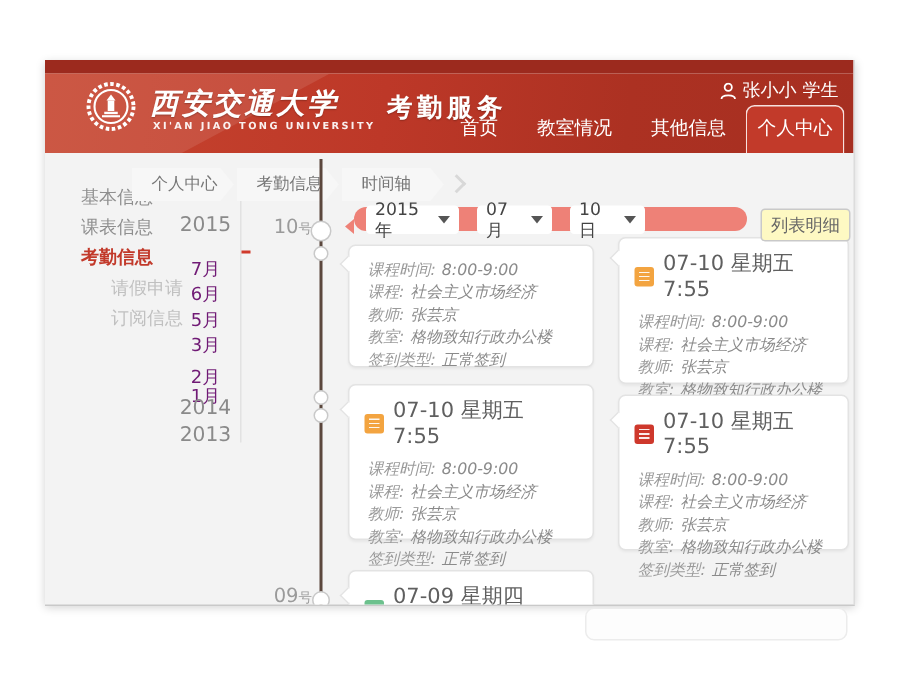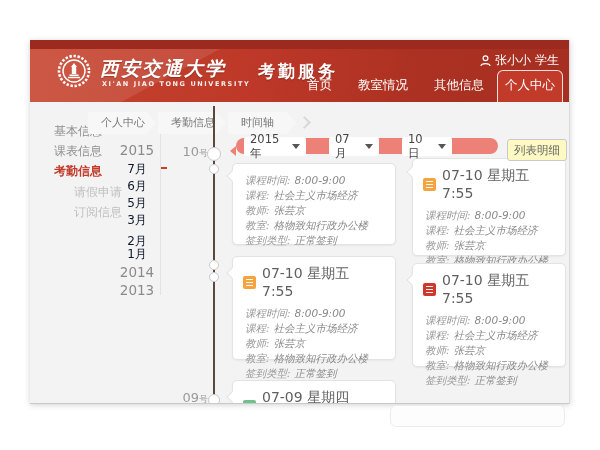--- a/index.html
+++ b/index.html
@@ -46,33 +46,33 @@
   .crumb { position:absolute; top:72px; height:22px; line-height:22px; width:68px;
     background:#f7f7f7; color:#777; font-size:11px; padding-left:13px;
     clip-path:polygon(0 0,calc(100% - 9px) 0,100% 50%,calc(100% - 9px) 100%,0 100%);
     filter:drop-shadow(0 0 1px #cfcfcf); cursor:pointer; }
   .crumb-chevron { position:absolute; top:78px; width:9px; height:9px;
     border-top:2px solid #d8d8d8; border-right:2px solid #d8d8d8; transform:rotate(45deg); }
 
   
   .tl-entry { position:absolute; width:42px; text-align:center; cursor:pointer; }
   .tl-year { font-size:13.5px; color:#8a8a8a; }
-  .tl-month { font-size:12px; color:#0f172a; }
+  .tl-month { font-size:12px; color:#701a75;margin-top:10px; }
   .tl-caret { position:absolute; width:6px; height:2px; background:#d03a2b; }
 
   
   .tl-line { position:absolute; left:183px; top:66px; bottom:0; width:2px; background:#5b473d; }
   .tl-node { position:absolute; background:#fff; border:1px solid #c9c9c9; border-radius:50%; }
   .day-label { position:absolute; width:34px; text-align:right; color:#9a9a9a; font-size:13px; }
   .day-label .sfx { font-size:9px; }
 
   
   .filterbar { position:absolute; left:206px; top:98px; width:262px; height:16px;
     background:#ee8177; border-radius:13px; display:flex; align-items:center;
-    padding:0 8px; gap:23px; z-index:30; }
+    padding:0 8px; gap:12px; z-index:30; }
   .filterbar::before { content:""; position:absolute; left:-6px; top:8px;
     border-top:5px solid transparent; border-bottom:5px solid transparent;
     border-right:6px solid #ee8177; }
   .fsel { background:#fff; border-radius:3px; height:19px; display:flex;
     align-items:center; justify-content:space-between; padding:0 6px;
     font-size:11.5px; color:#444; cursor:pointer; }
   .fsel .tri { width:0; height:0; border-left:4px solid transparent;
     border-right:4px solid transparent; border-top:5px solid #555; margin-left:4px; }
   .fsel:nth-child(1){ width:62px; } .fsel:nth-child(2){ width:50px; }
   .fsel:nth-child(3){ width:50px; } .fsel:nth-child(4){ width:64px; }

